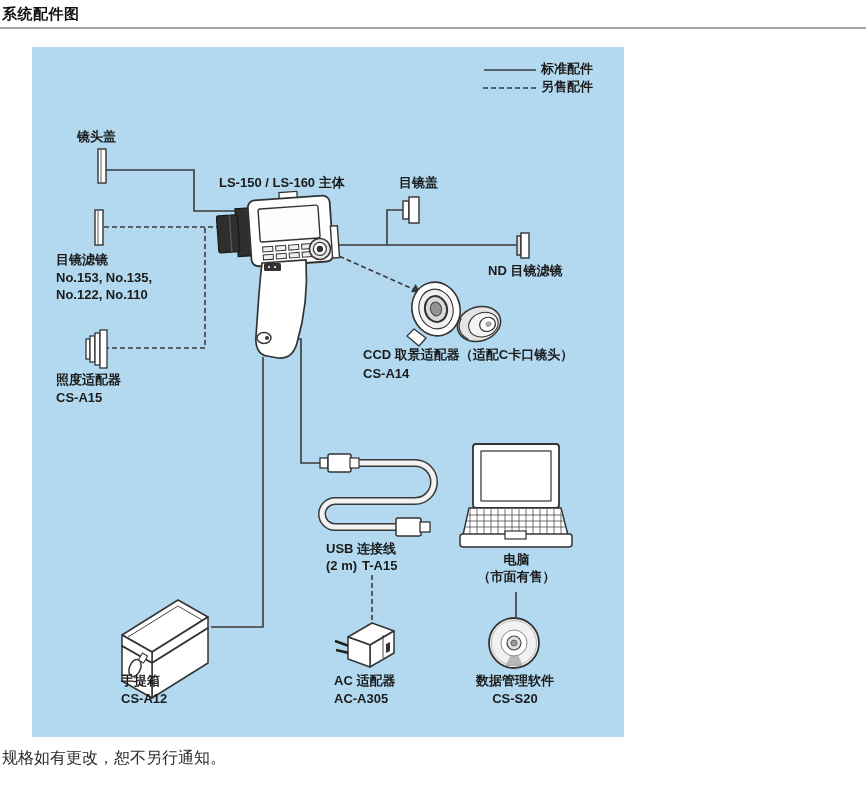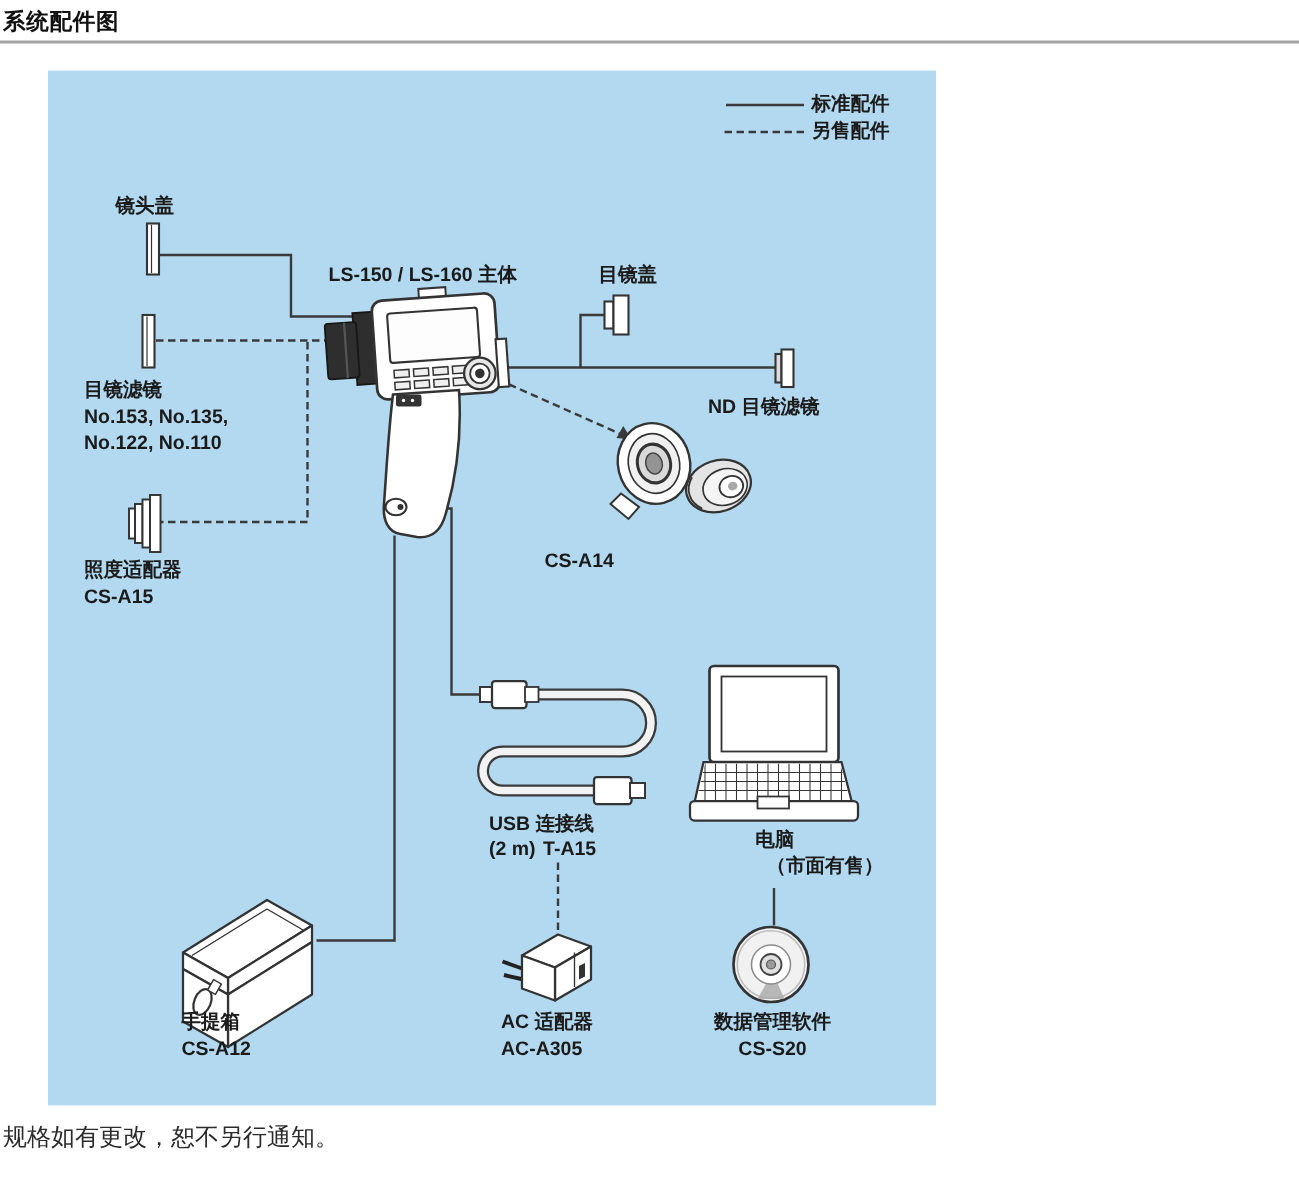--- a/index.html
+++ b/index.html
@@ -202,39 +202,40 @@
         <circle cx="482" cy="596" r="3" fill="#9a9a9a" stroke="#555" stroke-width="0.8"></circle>
       </g>
     </svg>
 
     <div class="lbl" style="left:509px; top:15px;">标准配件</div>
     <div class="lbl" style="left:509px; top:33px;">另售配件</div>
 
     <div class="lbl" style="left:45px; top:83px;">镜头盖</div>
     <div class="lbl" style="left:187px; top:129px;">LS-150 / LS-160 主体</div>
     <div class="lbl" style="left:367px; top:129px;">目镜盖</div>
-    <div class="lbl" style="left:440px; top:217px;">ND 目镜滤镜</div>
+    <div class="lbl" style="left:456px; top:217px;">ND 目镜滤镜</div>
 
     <div class="lbl" style="left:24px; top:206px;">目镜滤镜</div>
     <div class="lbl" style="left:24px; top:224px;">No.153, No.135,</div>
     <div class="lbl" style="left:24px; top:241px;">No.122, No.110</div>
 
     <div class="lbl" style="left:24px; top:326px;">照度适配器</div>
     <div class="lbl" style="left:24px; top:344px;">CS-A15</div>
 
+    <div class="lbl" style="left:331px; top:301px;">CCD 取景适配器（适配C卡口镜头）</div>
     <div class="lbl" style="left:331px; top:320px;">CS-A14</div>
 
     <div class="lbl" style="left:294px; top:495px;">USB 连接线</div>
     <div class="lbl usb-line2" style="left:294px; top:512px;">
       <span>(2 m)</span>
       <span>T-A15</span>
     </div>
 
     <div class="lbl center" style="left:432px; top:506px; width:105px;">电脑</div>
-    <div class="lbl center" style="left:452px; top:523px; width:105px;text-align:right;">（市面有售）</div>
+    <div class="lbl center" style="left:432px; top:523px; width:105px;">（市面有售）</div>
 
     <div class="lbl" style="left:89px; top:627px;">手提箱</div>
     <div class="lbl" style="left:89px; top:645px;">CS-A12</div>
 
     <div class="lbl" style="left:302px; top:627px;">AC 适配器</div>
     <div class="lbl" style="left:302px; top:645px;">AC-A305</div>
 
     <div class="lbl center" style="left:427px; top:627px; width:112px;">数据管理软件</div>
     <div class="lbl center" style="left:427px; top:645px; width:112px;">CS-S20</div>
   </div>

